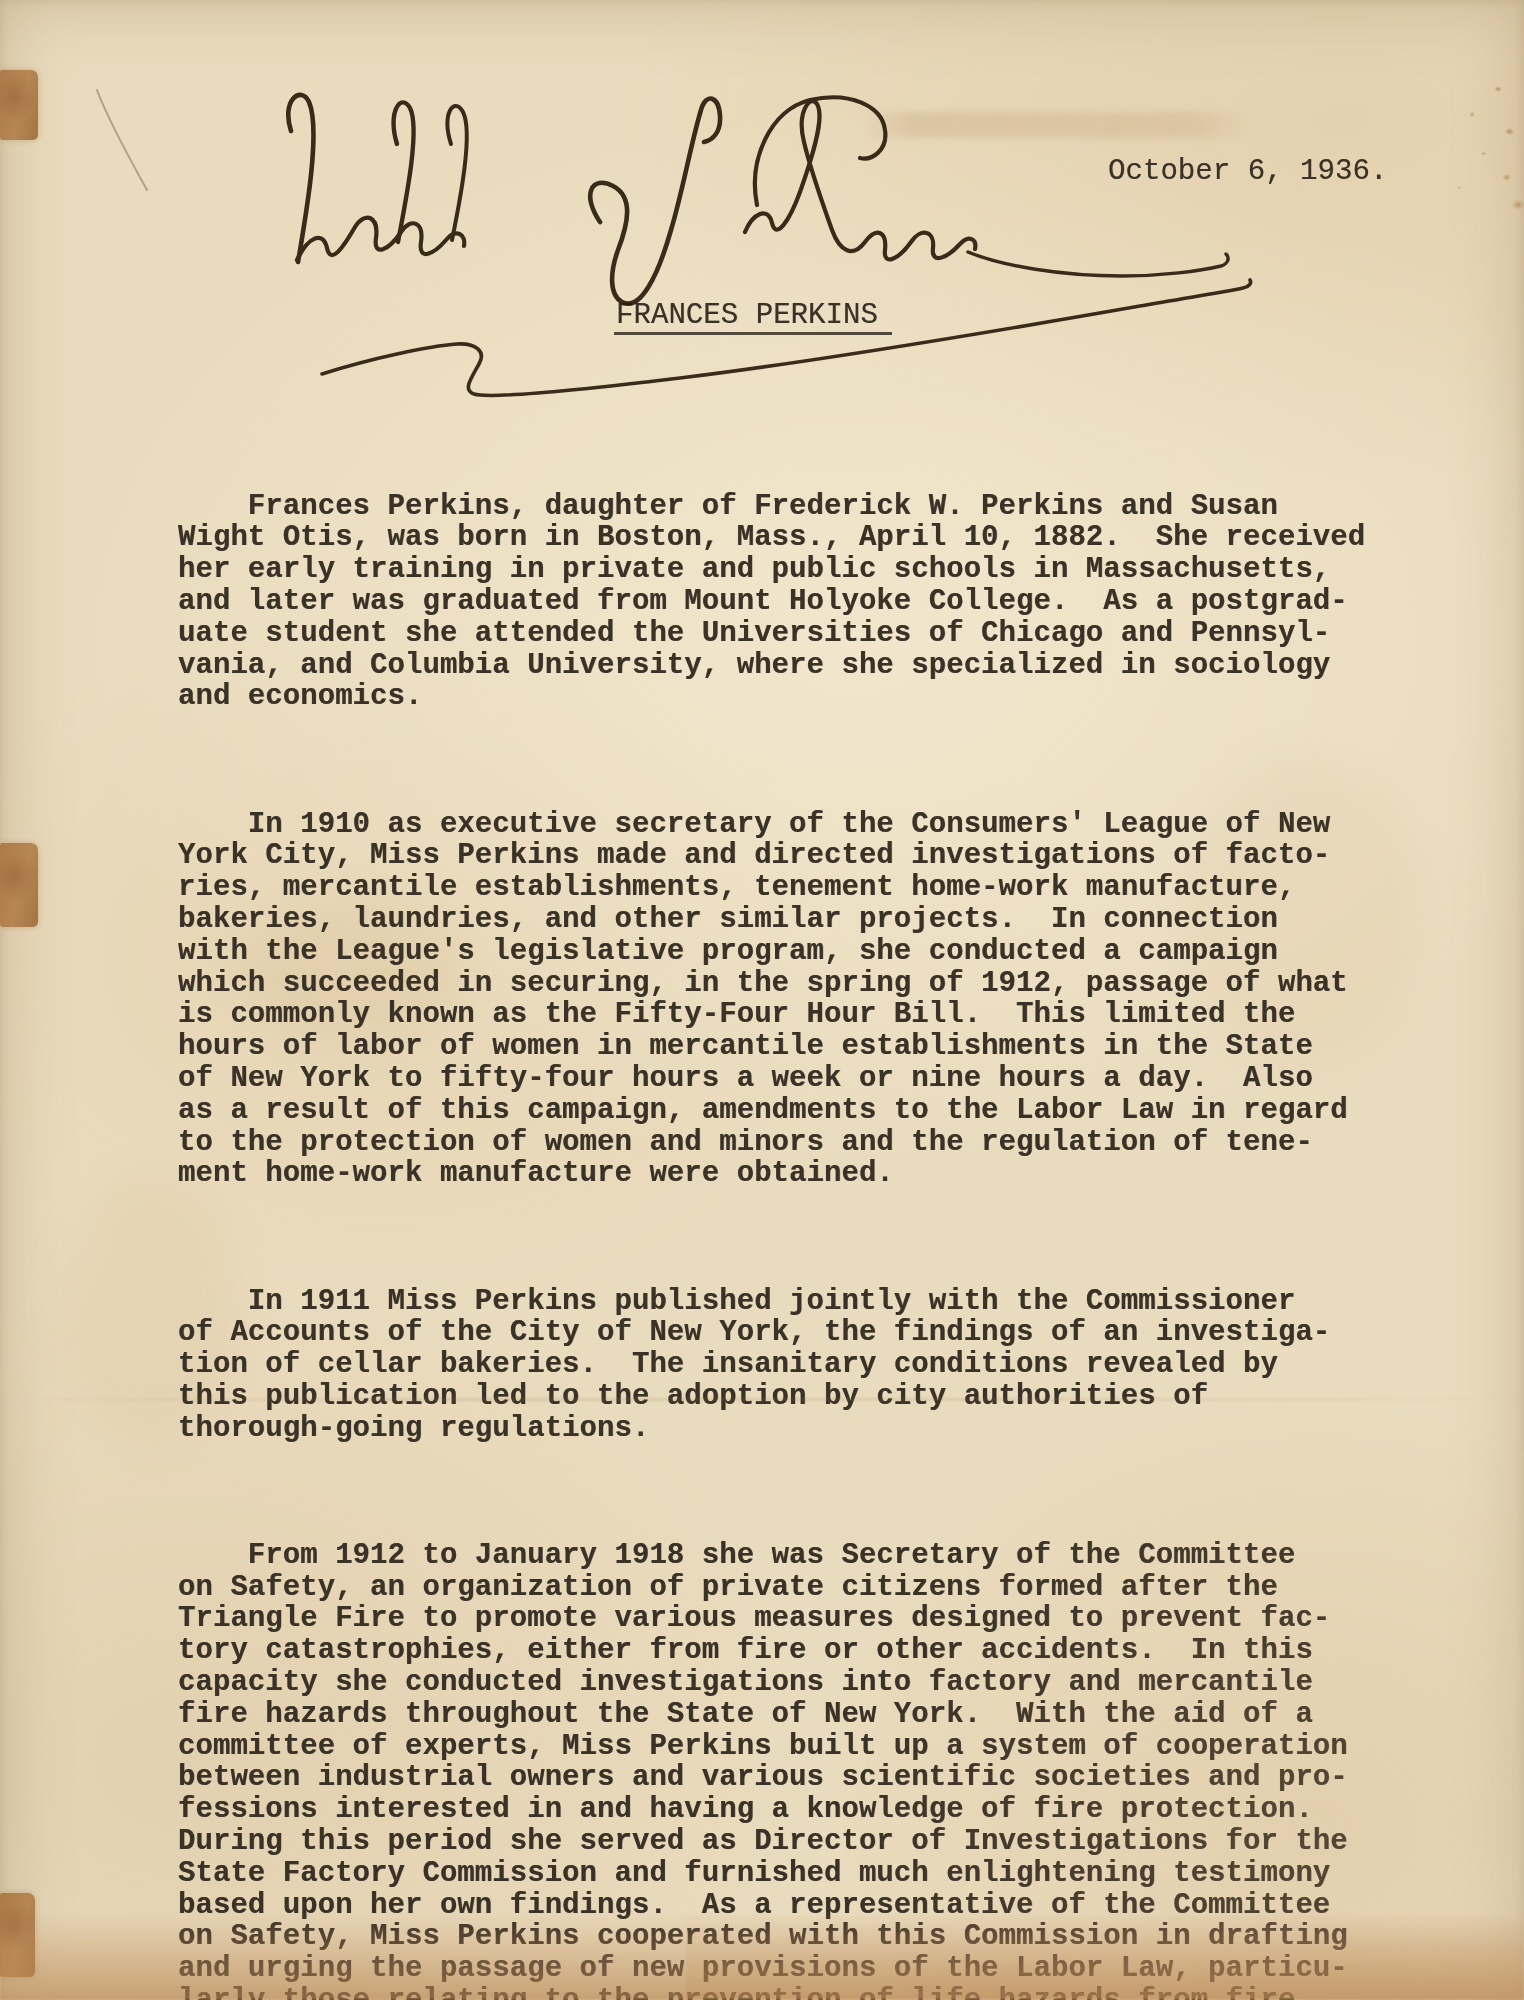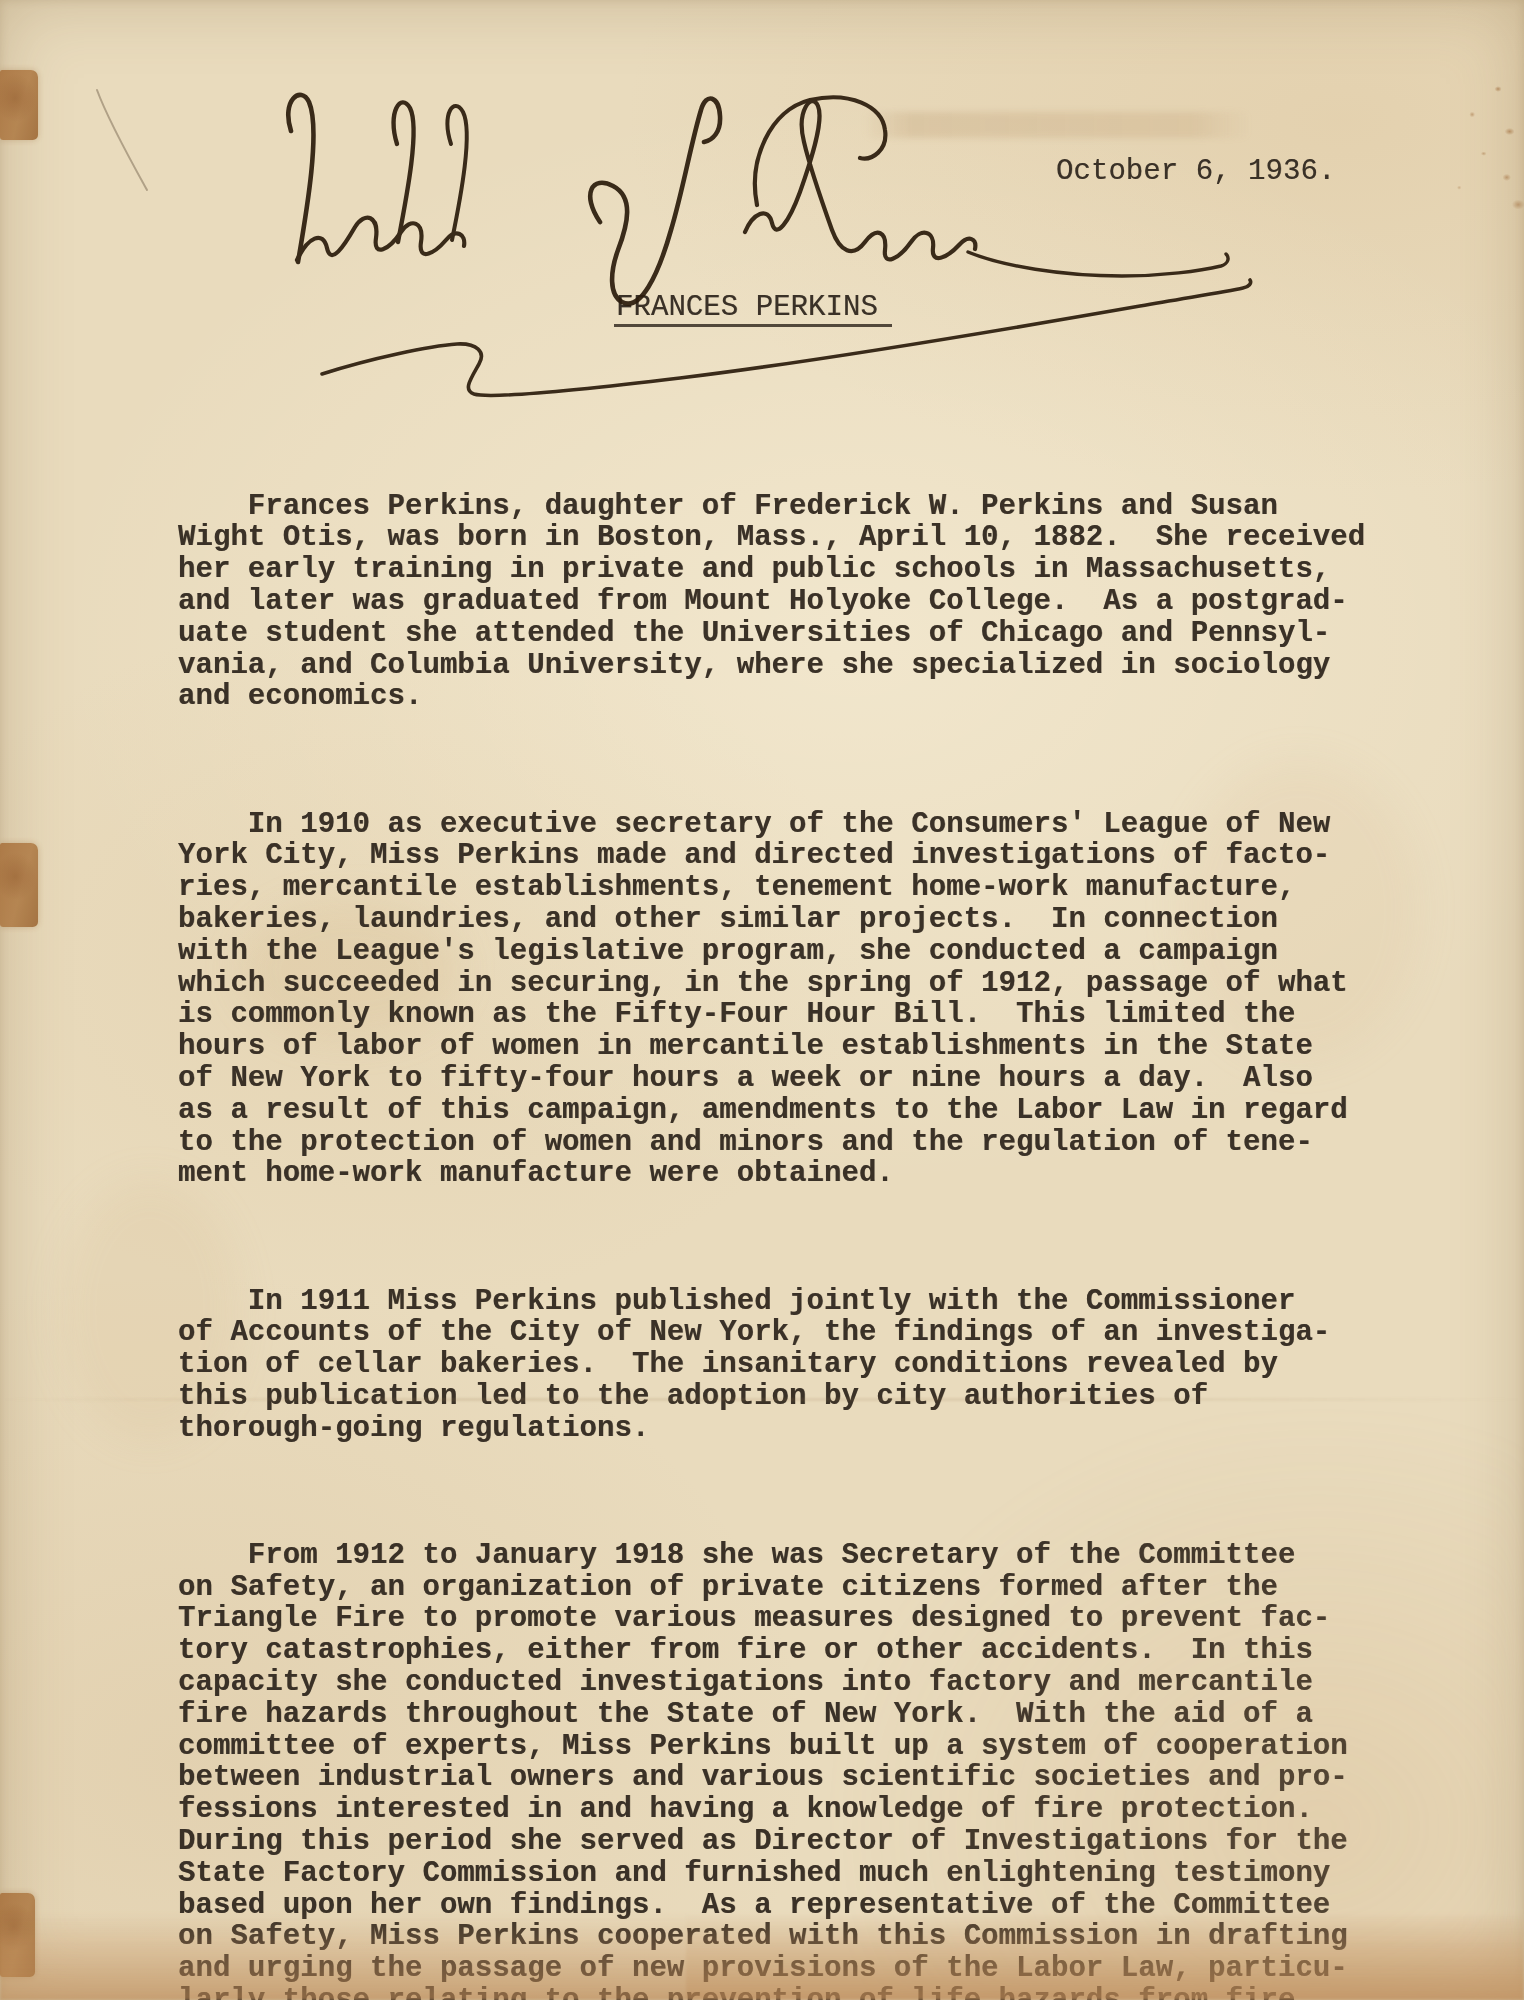--- a/index.html
+++ b/index.html
@@ -21,23 +21,23 @@
   
   .typed{
     position:absolute;
     color:#3a3127;
     font-size:29.1px;
     line-height:31.8px;
     white-space:pre;
     letter-spacing:0;
     text-shadow:0.4px 0.4px 0 rgba(58,49,39,0.38), -0.2px 0 0 rgba(58,49,39,0.22);
   }
-  .date-line{ top:156px; left:1056px; }
+  .date-line{ top:156px; left:1108px; }
   .typed-name{
-    top:292px; left:614px;
+    top:300px; left:614px;
     padding-right:14px; padding-left:2px;
     border-bottom:3px solid rgba(48,39,29,0.82);
   }
   .body-text{ top:427px; left:178px; width:1330px; }
   .body-text p{ margin:0 0 31.8px 0;font-weight:bold; }
   .body-text p:last-child{ margin-bottom:0; }
 
   
   .ink-overlay{ position:absolute; left:0; top:0; z-index:5; pointer-events:none; }
 

